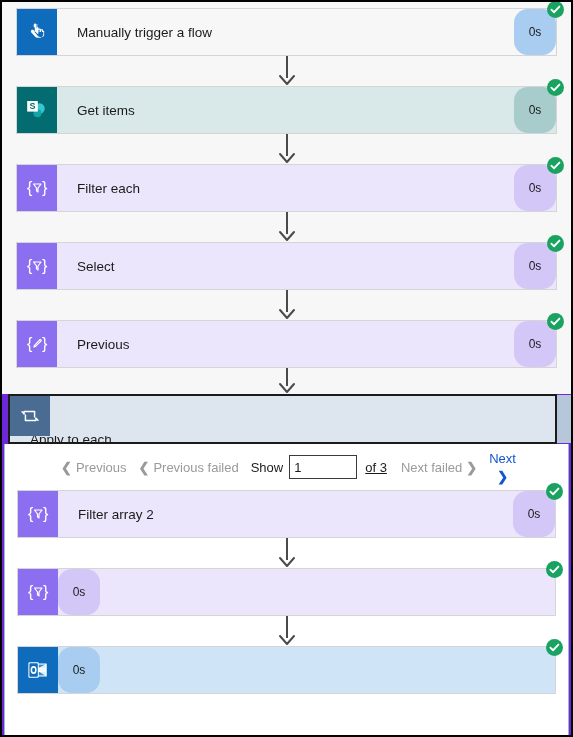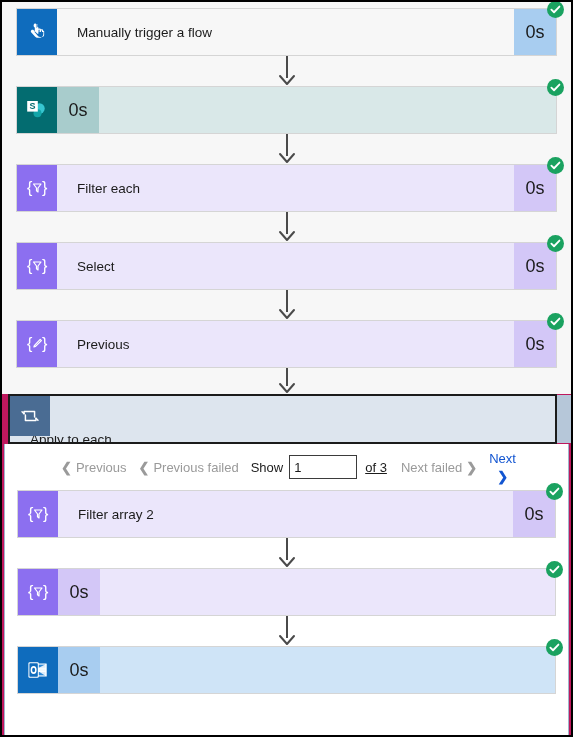--- a/index.html
+++ b/index.html
@@ -14,21 +14,21 @@
     overflow: hidden;
   }
 
   
   #app-frame {
     position: relative;
     box-sizing: border-box;
     width: 573px;
     height: 737px;
     border: 2px solid #000000;
-    background: #be185d;
+    background: #6d28d9;
     overflow: hidden;
   }
 
   
   .canvas-top {
     position: relative;
     background: #f7f7f7;
     padding: 0;
   }
 
@@ -78,22 +78,23 @@
     color: #1b1b1b;
     white-space: nowrap;
     overflow: hidden;
   }
   .card-duration {
     flex: 0 0 42px;
     width: 42px;
     display: flex;
     align-items: center;
     justify-content: center;
-    font-size: 18px;
+    font-size: 12px;
     color: #1b1b1b;
+    border-radius: 14px;
   }
 
   
   .status-badge {
     position: absolute;
     top: -8px;
     right: -8px;
     width: 17px;
     height: 17px;
     border-radius: 50%;
@@ -211,20 +212,21 @@
         <div class="icon-tile" style="background:#036c70">
           <svg width="24" height="24" viewBox="0 0 24 24">
             <circle cx="9" cy="8" r="5.4" fill="#ffffff" opacity="0.0"></circle>
             <circle cx="14.5" cy="10.5" r="5.2" fill="#37c6d0"></circle>
             <circle cx="12.2" cy="15.4" r="4.2" fill="#f0a22a" opacity="0.0"></circle>
             <circle cx="12.5" cy="15.2" r="4.0" fill="#12a5a8"></circle>
             <rect x="2.2" y="3.0" width="10.6" height="10.6" fill="#ffffff"></rect>
             <text x="7.5" y="11.4" font-family="Liberation Sans, sans-serif" font-size="9" font-weight="bold" fill="#036c70" text-anchor="middle">S</text>
           </svg>
         </div>
+        <div class="card-title">Get items</div>
         <div class="card-duration" style="background:#a8cccc">0s</div>
         <div class="status-badge">
           <svg width="11" height="11" viewBox="0 0 12 12">
             <path d="M1.5 6.2 L4.4 9.0 L10.3 2.8" stroke="#ffffff" stroke-width="2" fill="none" stroke-linecap="round" stroke-linejoin="round"></path>
           </svg>
         </div>
       </div>
     </div>
 
     <div class="connector">

